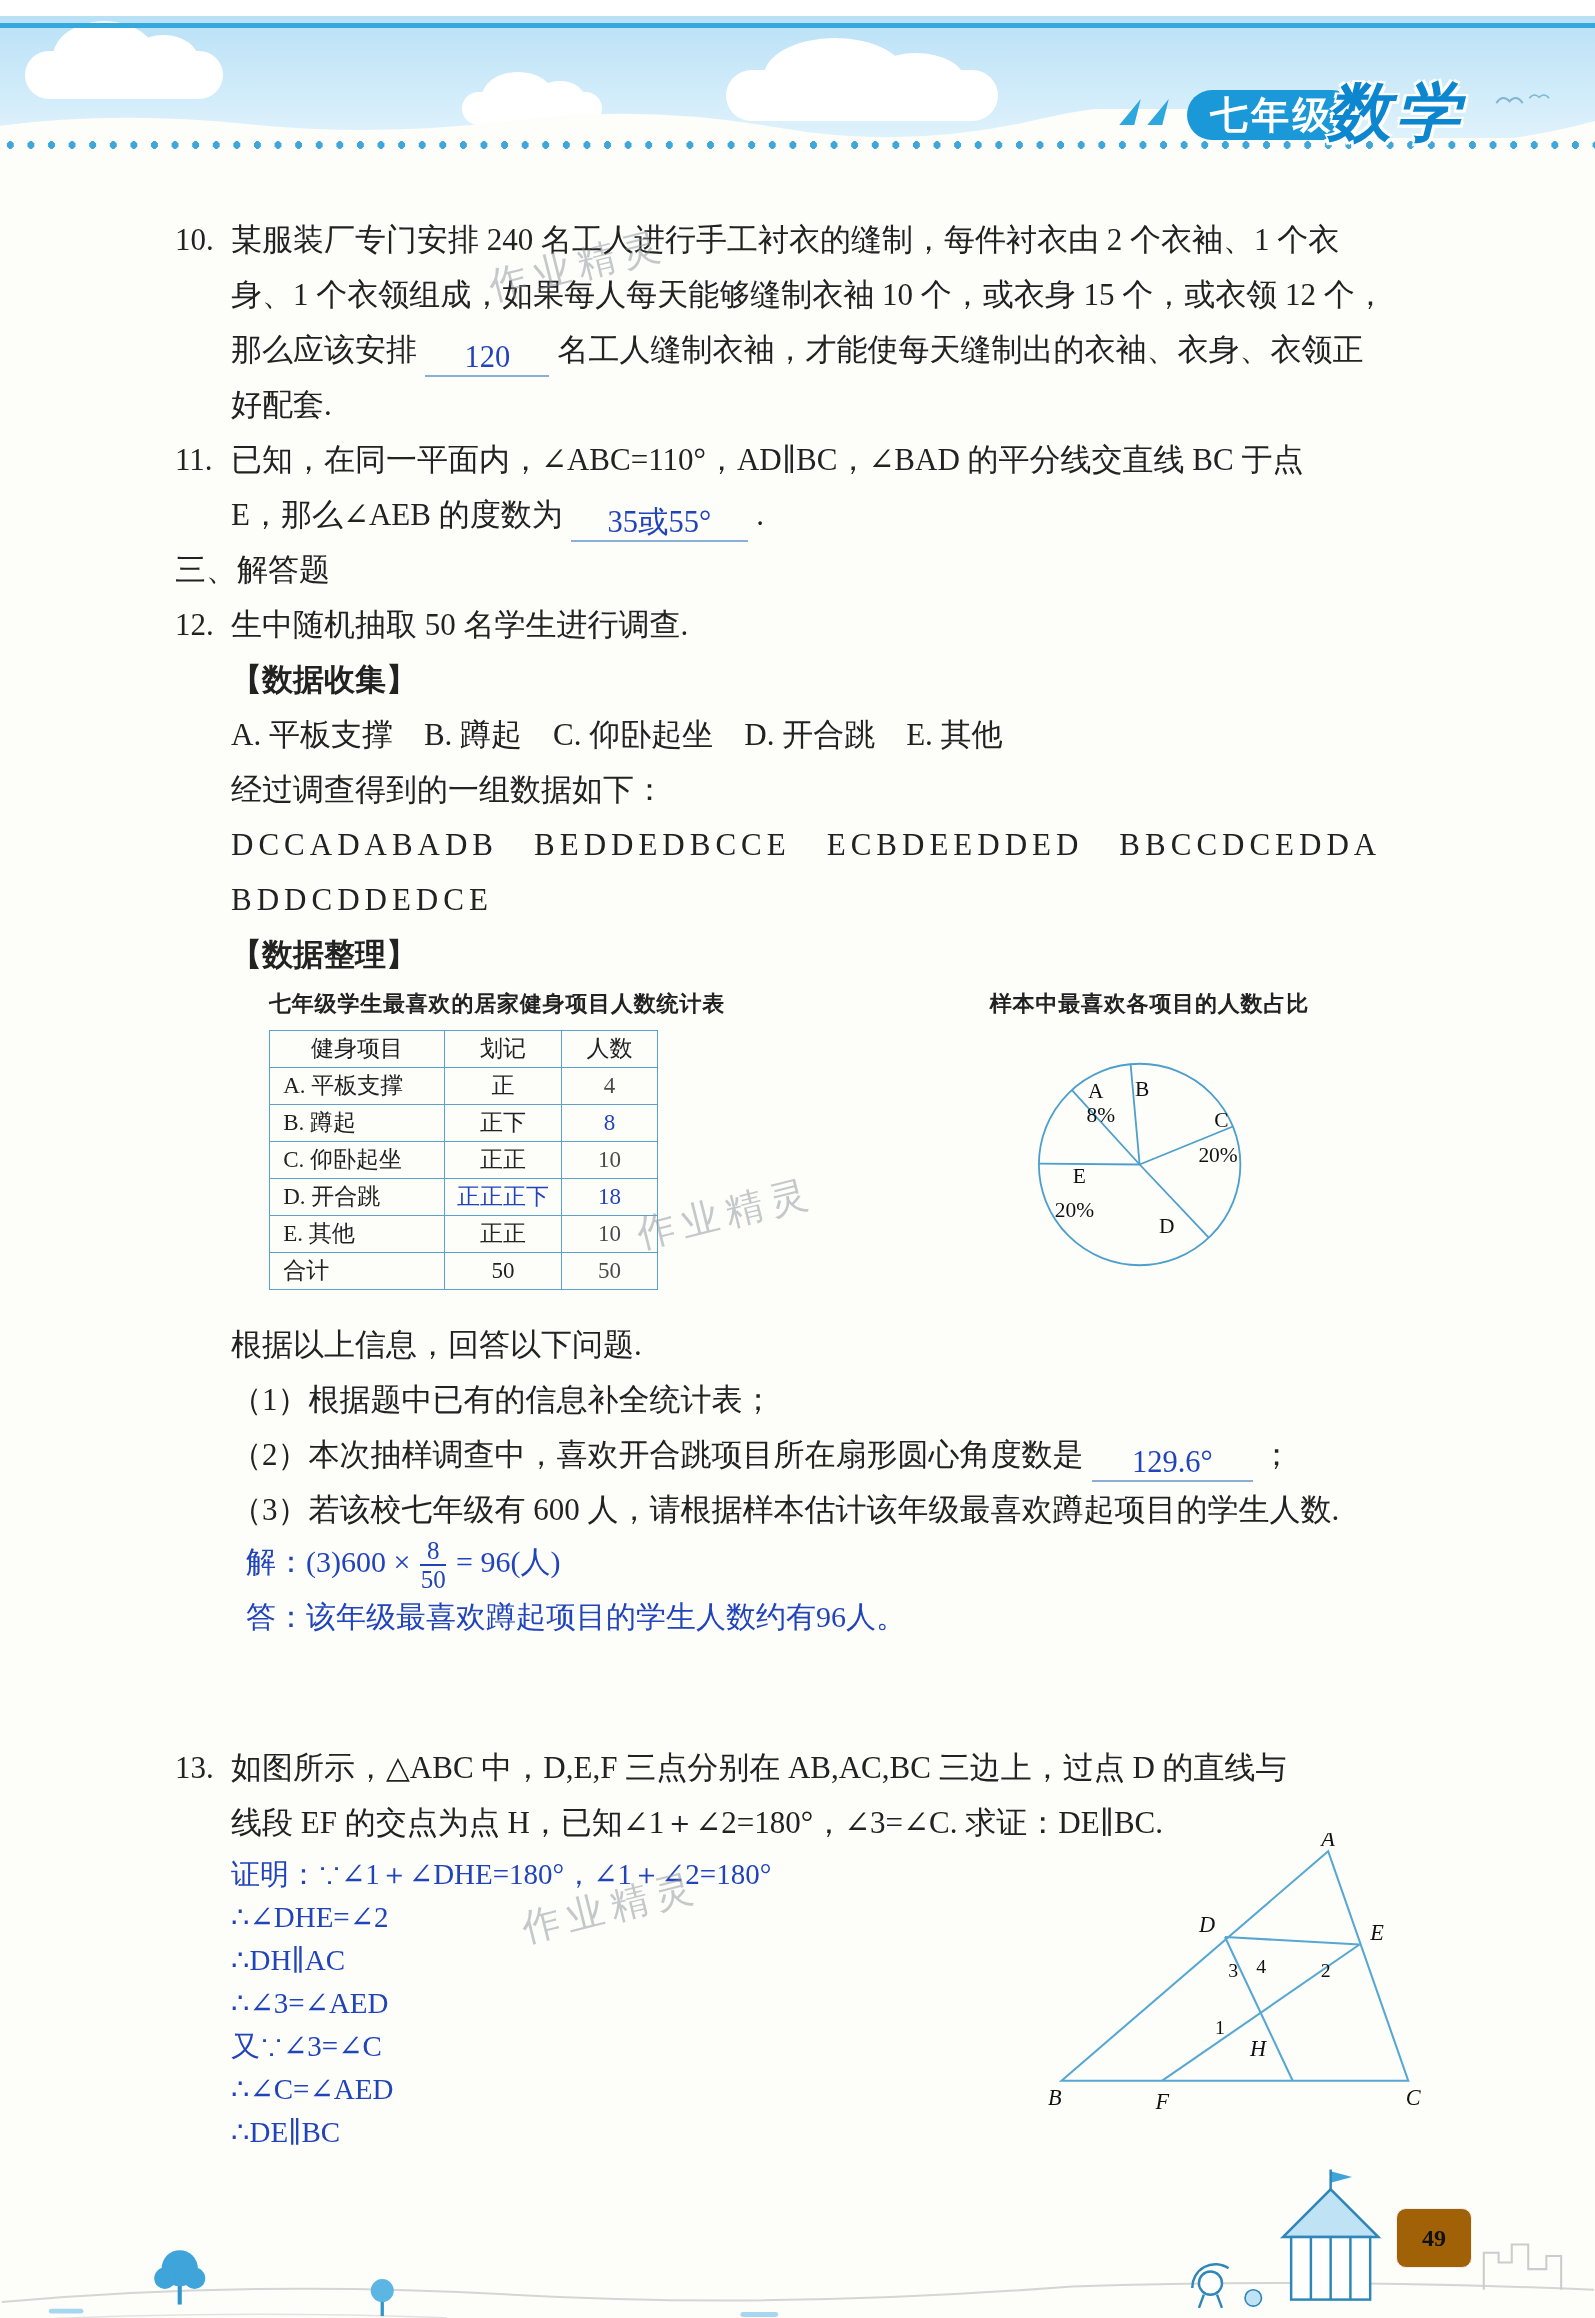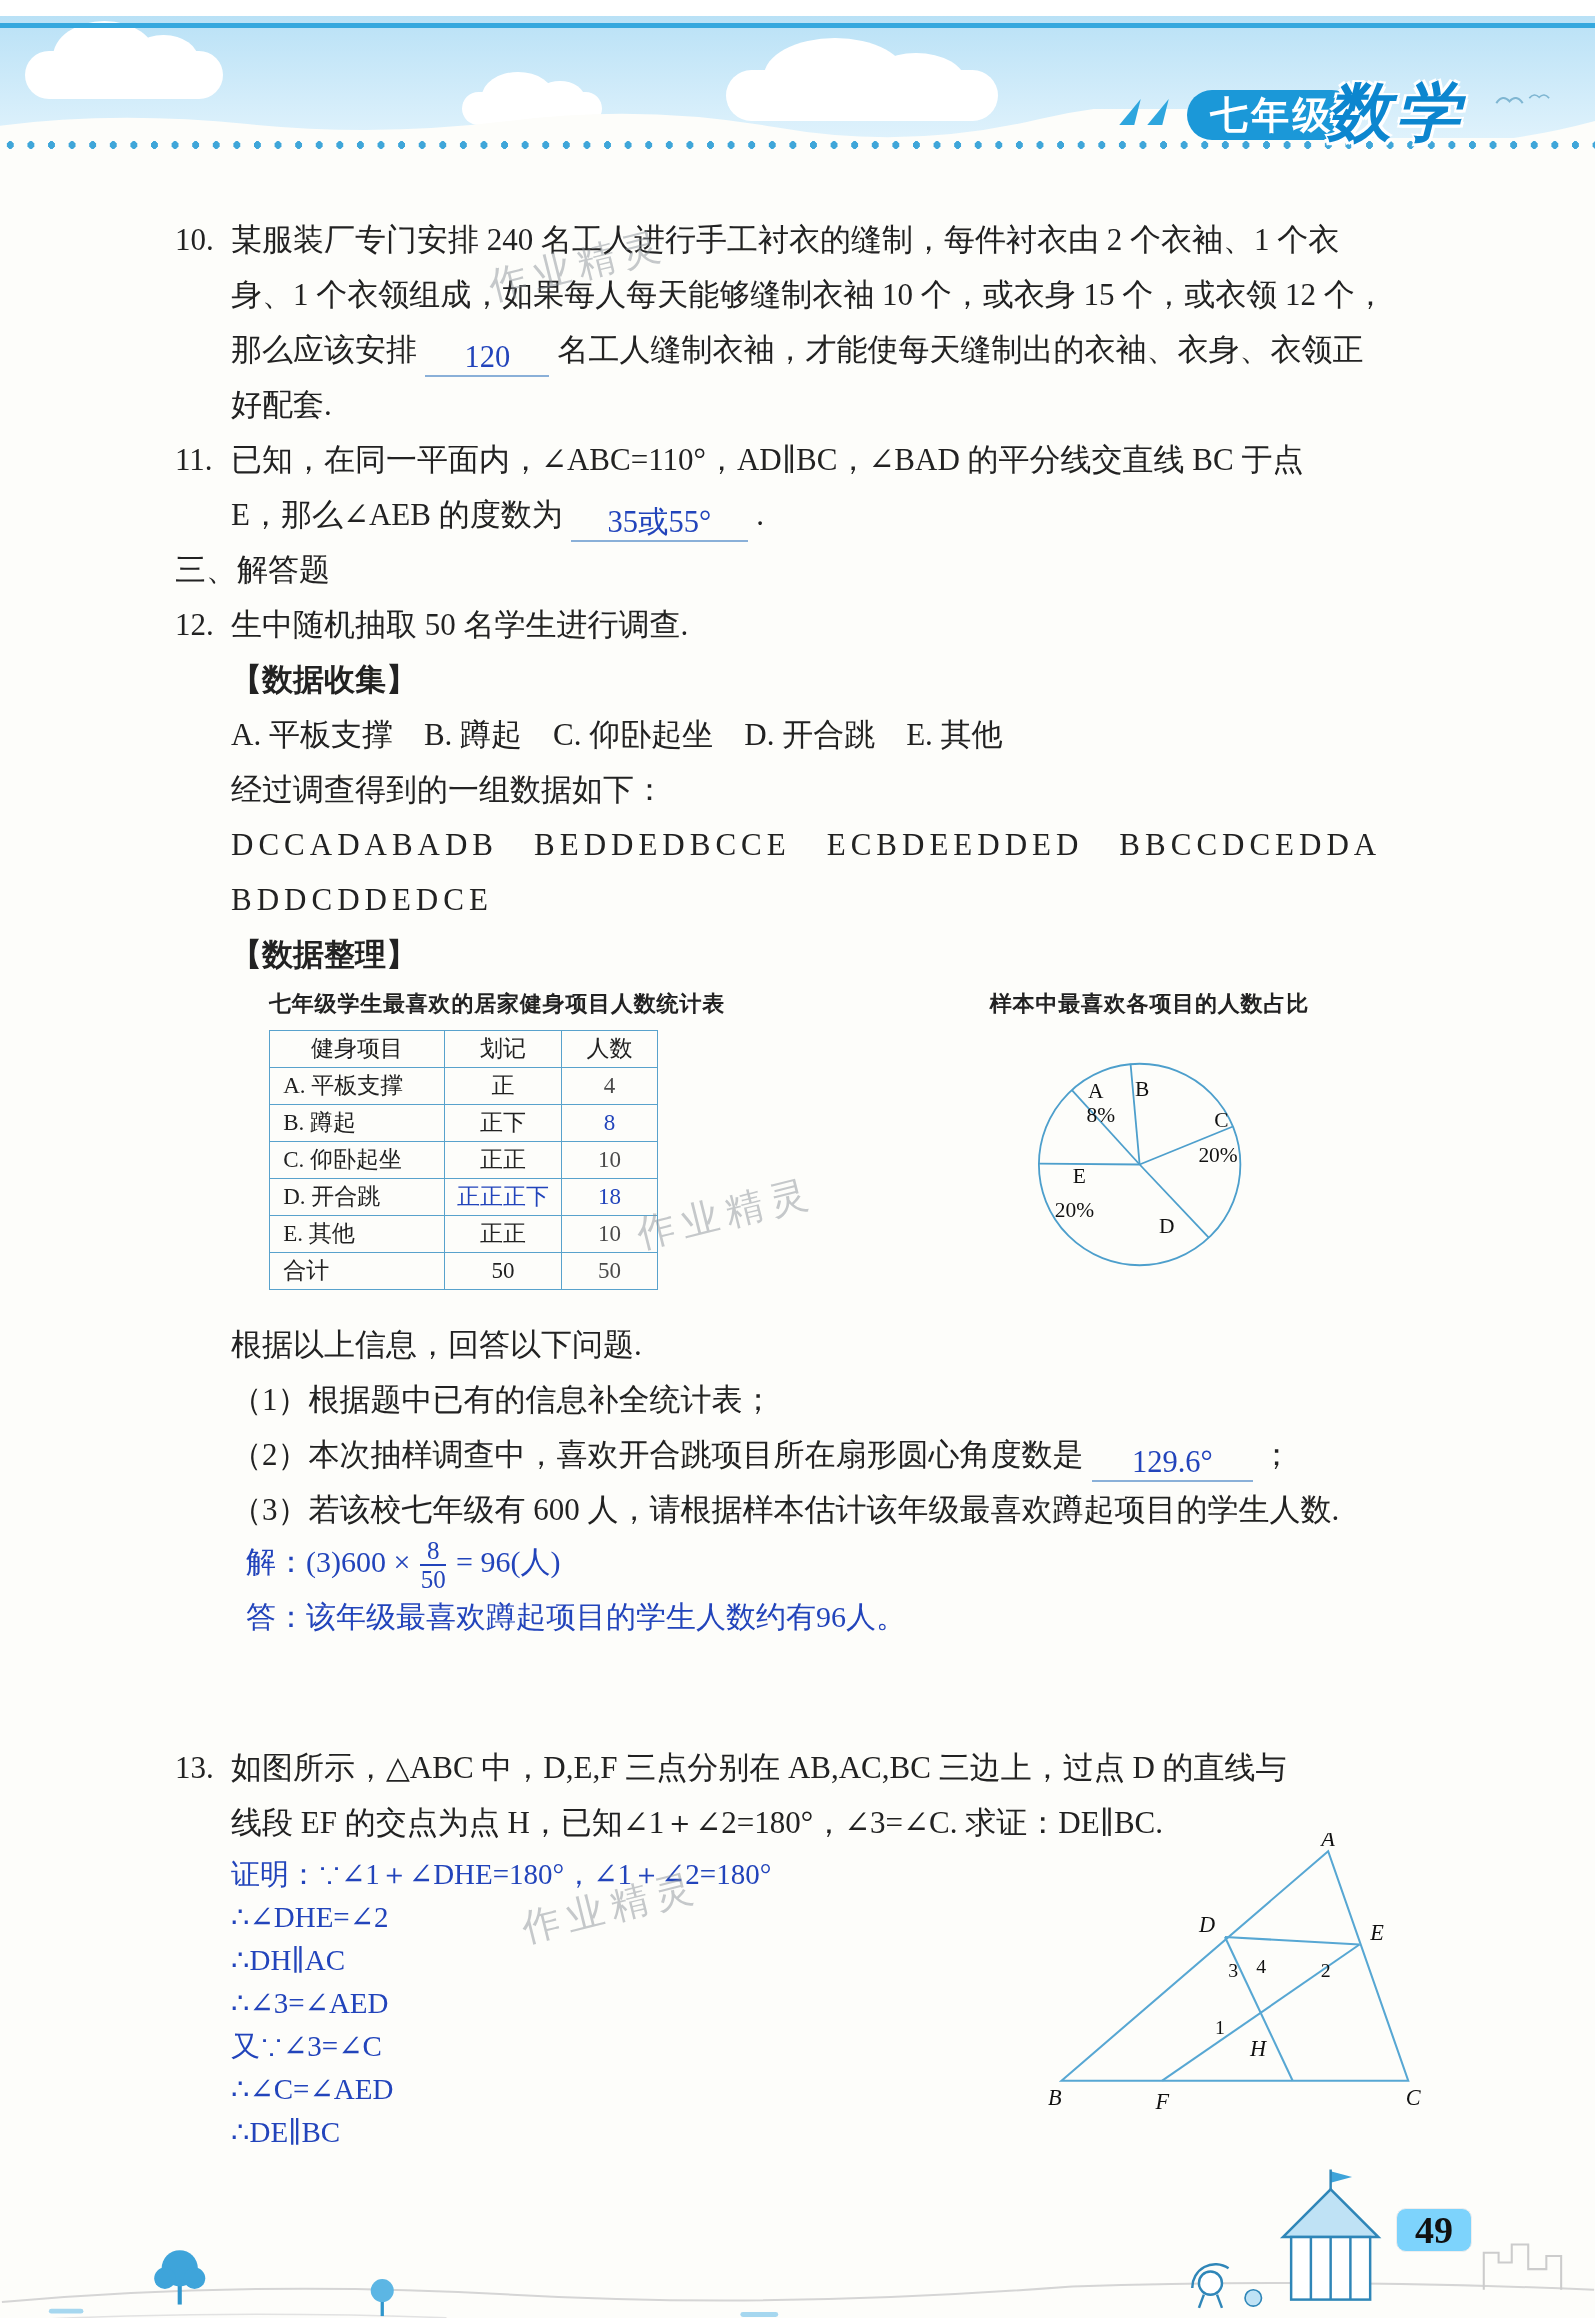--- a/index.html
+++ b/index.html
@@ -88,24 +88,24 @@
           vertical-align:middle; margin:0 10px; font-size:25px; line-height:27px; }
   .frac .fn { border-bottom:2.5px solid currentColor; padding:0 6.6px; }
 
   .p13 { margin-top:99px; }
   .proof { position:relative; color:#2244bb; font-size:29px; line-height:43px; margin-top:3.3px; }
   .fig13 { position:absolute; right:46px; top:-20px; }
   .figtext { font-style:italic; font-family:"Liberation Serif","DejaVu Serif",serif; }
 
   
   .footer-art { position:absolute; left:0; bottom:0; z-index:1; }
-  .pagenum-box { position:absolute; left:1396px; top:2192px; width:76px; height:44px; z-index:4;
-                 background:#7dd3fc; border-radius:10px; border:0.8px solid #eeeeee;
+  .pagenum-box { position:absolute; left:1396px; top:2192px; width:76px; height:60px; z-index:4;
+                 background:#a16207; border-radius:10px; border:0.8px solid #eeeeee;
                  display:flex; align-items:center; justify-content:center;
-                 font-size:38px; font-weight:bold; color:#111; }
+                 font-size:24px; font-weight:bold; color:#111; }
 </style>
 </head>
 <body>
 
 <div class="page">
 
   <header>
     <div class="sky">
       <div class="cloud c1"></div>
       <div class="cloud c2"></div>

